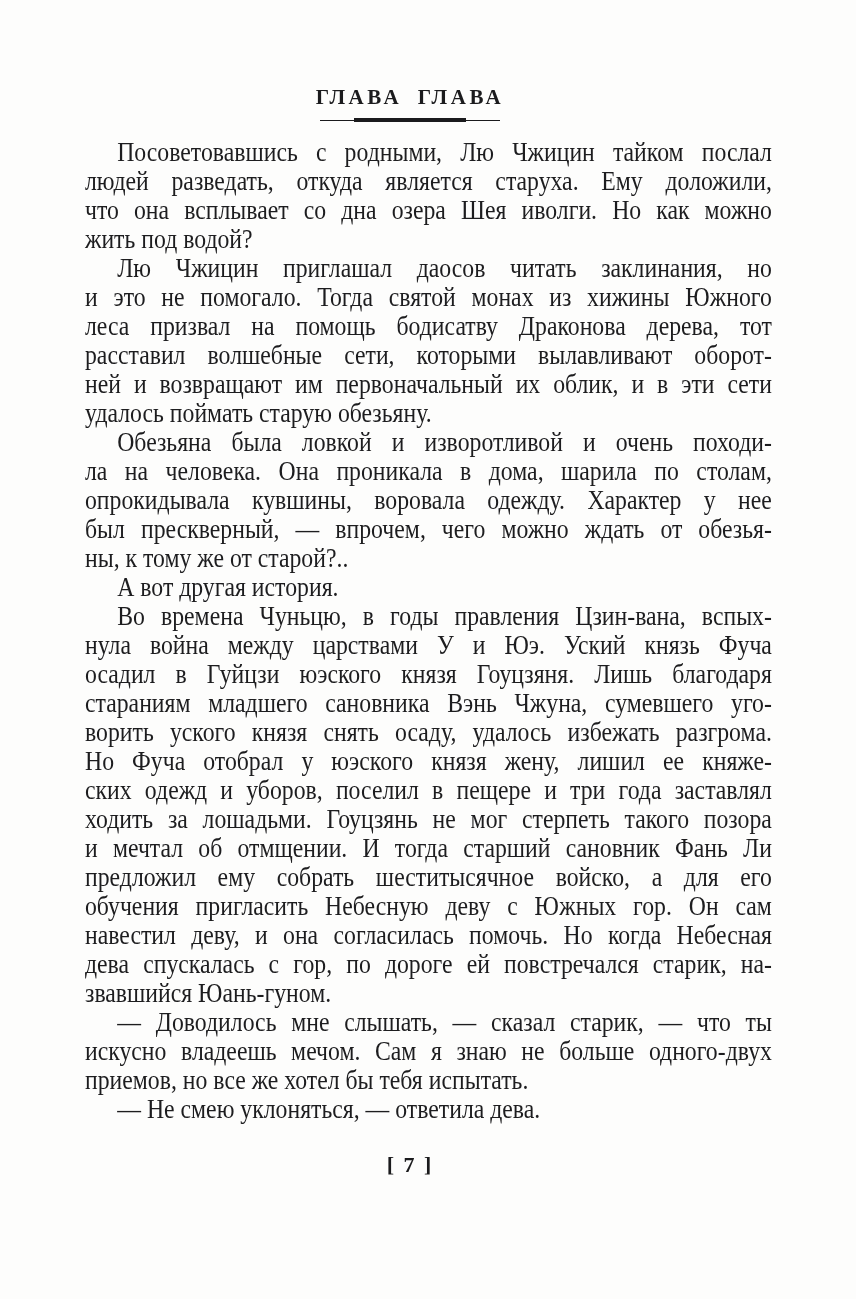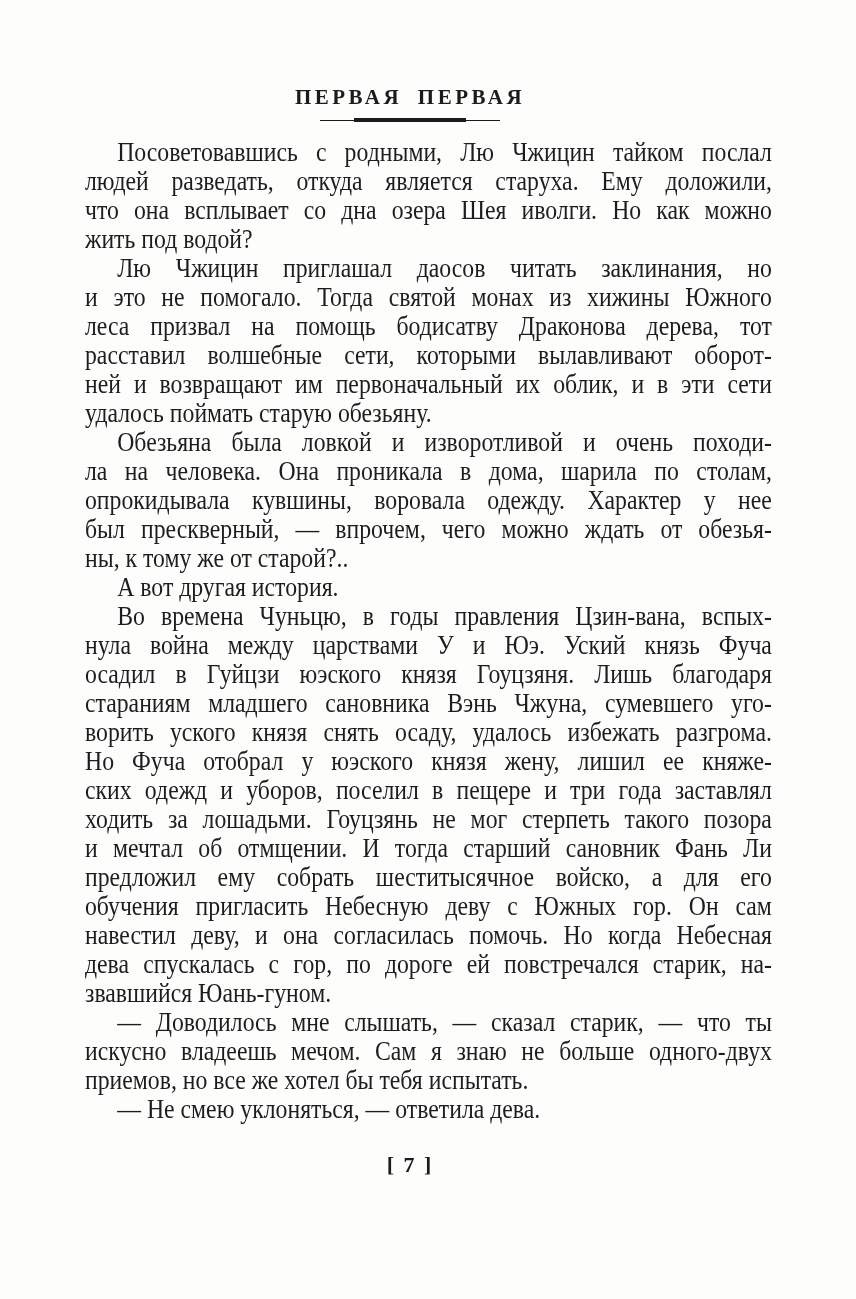--- a/index.html
+++ b/index.html
@@ -87,21 +87,21 @@
     letter-spacing: 2px;
     color: #1b1b1d;
   }
 </style>
 </head>
 <body style="background: rgb(253, 253, 252); color: rgb(29, 29, 31);">
 
 <div class="page">
 
   <div class="chapter-head">
-    <h1 class="chapter-title">ПЕРВАЯ ПЕРВАЯ</h1>
+    <h1 class="chapter-title">ГЛАВА ГЛАВА</h1>
     <div class="chapter-rule"></div>
   </div>
 
   <div class="text-column">
       <div class="line par-first">Посоветовавшись с родными, Лю Чжицин тайком послал</div>
       <div class="line">людей разведать, откуда является старуха. Ему доложили,</div>
       <div class="line">что она всплывает со дна озера Шея иволги. Но как можно</div>
       <div class="line par-last">жить под водой?</div>
       <div class="line par-first">Лю Чжицин приглашал даосов читать заклинания, но</div>
       <div class="line">и это не помогало. Тогда святой монах из хижины Южного</div>

